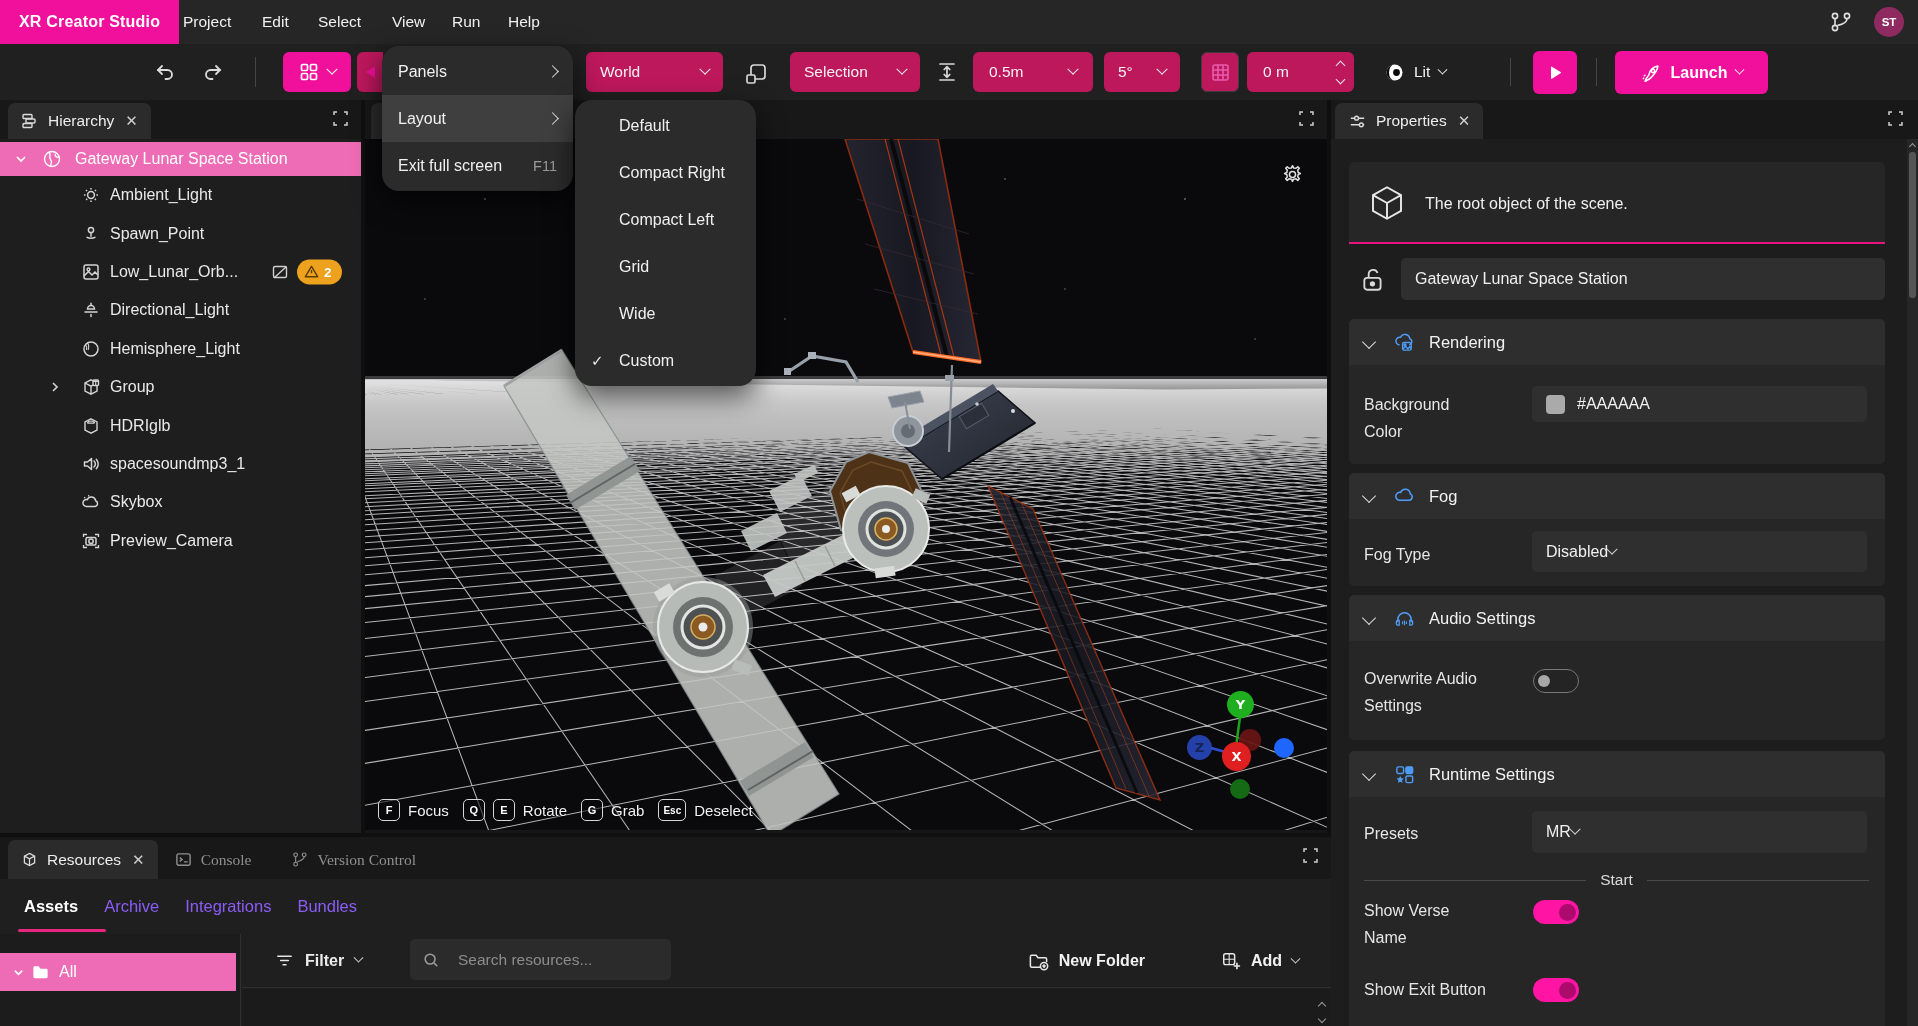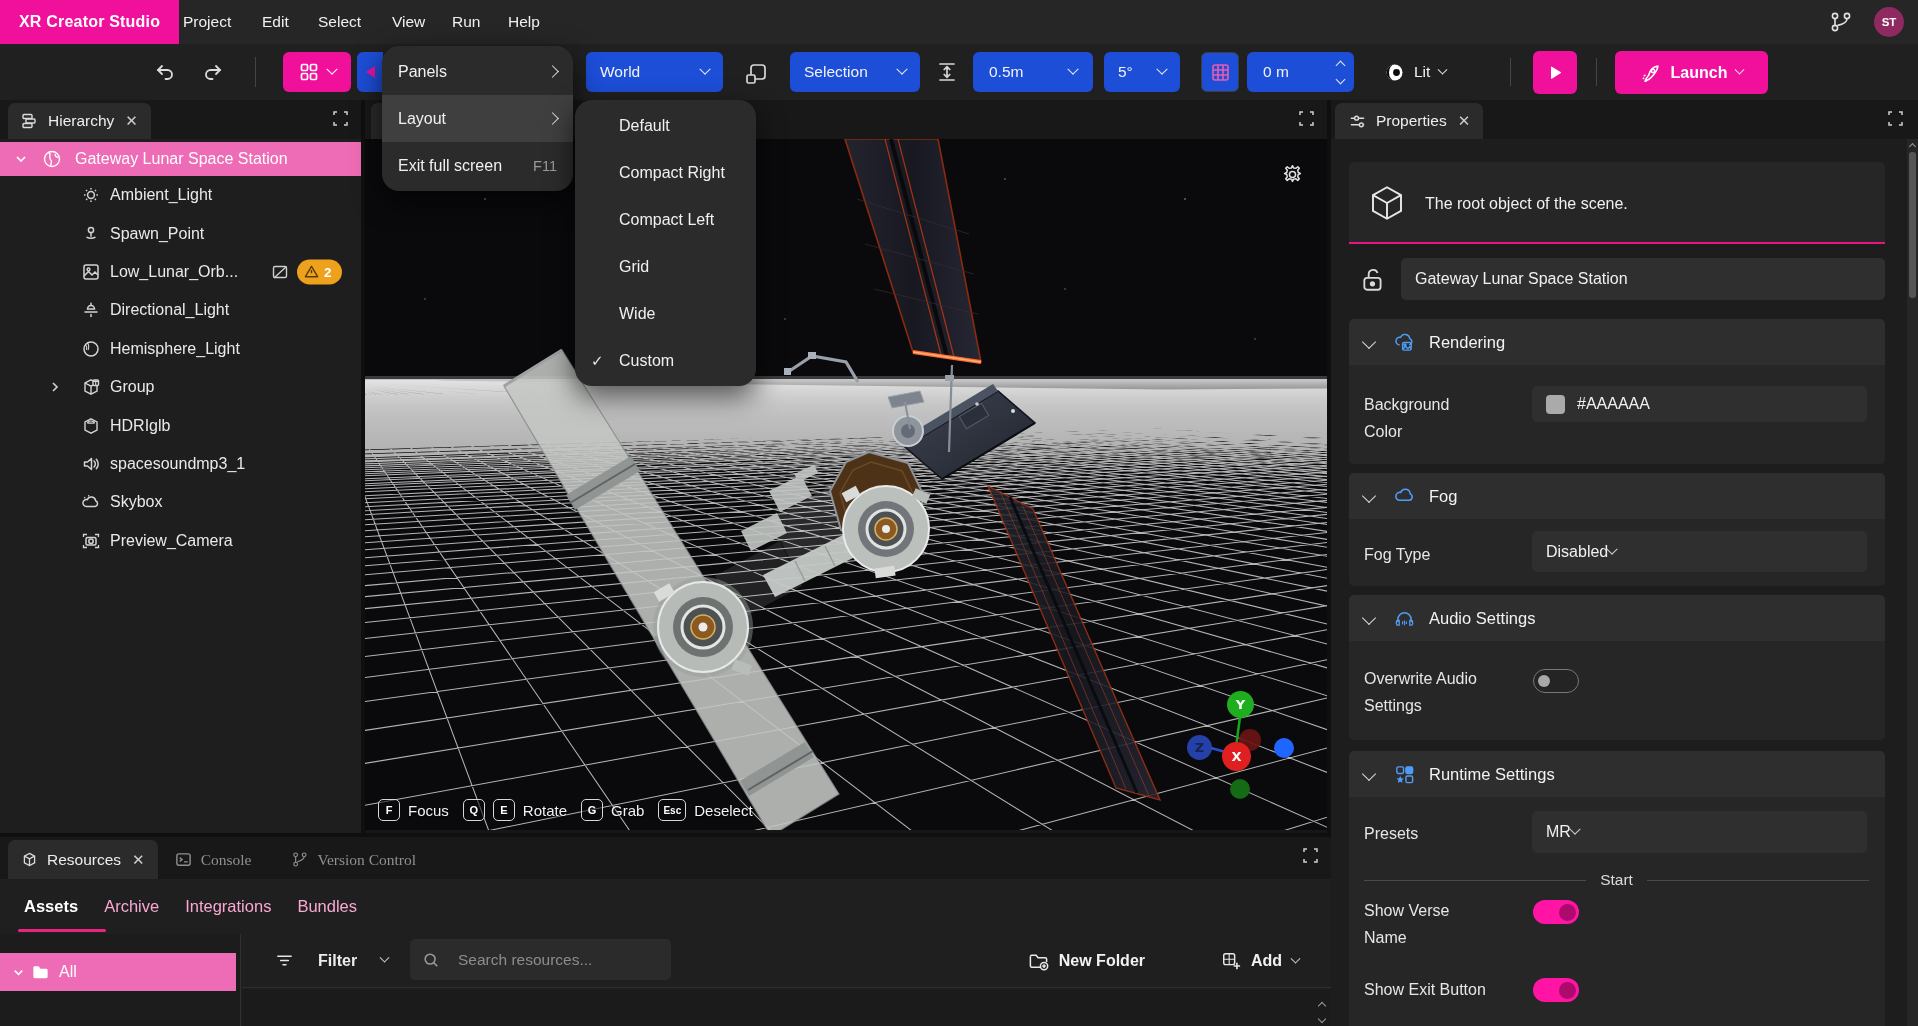--- a/index.html
+++ b/index.html
@@ -12,21 +12,21 @@
   #logo { position:absolute; left:0; top:0; height:44px; padding:0 19px; display:flex; align-items:center;
     background:var(--brand); color:#fff; font-size:16px; font-weight:700; letter-spacing:.2px; }
   .menu-item { position:absolute; top:0; height:44px; display:flex; align-items:center; color:#f0f0f0; font-size:15.5px; }
   #mb-right { position:absolute; right:14px; top:0; height:44px; display:flex; align-items:center; gap:22px; }
   #avatar { width:30px; height:30px; border-radius:50%; background:#8e2a60; color:#fff; font-size:11.5px; font-weight:700;
     display:flex; align-items:center; justify-content:center; }
 
   
   #toolbar { position:absolute; left:0; top:44px; width:1918px; height:56px; background:#202020; z-index:25; }
   .tb { position:absolute; display:flex; align-items:center; justify-content:center; }
-  .tb-btn { background:#1d4ed8; border-radius:6px; height:40px; top:8px; }
+  .tb-btn { background:#be185d; border-radius:6px; height:40px; top:8px; }
   .tb-sep { width:1px; background:#454545; }
   .tb-label { color:#f2f2f2; font-size:15.5px; }
   .chev { width:10px; height:10px; border-right:1.8px solid #e8e8e8; border-bottom:1.8px solid #e8e8e8;
     transform:rotate(45deg) translate(-2px,-2px); display:inline-block; }
   .chev.sm { width:8px; height:8px; }
   #tb-pink-btn { background:var(--brand); }
   #play-btn { background:var(--brand); }
   #launch-btn { background:var(--brand); color:#fff; font-weight:700; font-size:16px; gap:9px; }
 
   
@@ -79,21 +79,21 @@
     border-top:1.8px solid #dcdcdc; transform:rotate(45deg); }
   .dd-short { position:absolute; right:16px; color:#9a9a9a; font-size:14.5px; }
   .dd-check { width:18px; margin-right:10px; color:#e8e8e8; font-size:15px; }
   .dd-row .pad { width:28px; }
 
   
   #resources { left:0; top:837px; width:1331px; height:189px; background:#1f1f1f; }
   #res-strip { background:#181818; height:42px; }
   #res-strip .tab { height:39px; }
   #subtabs { position:absolute; top:42px; left:0; right:0; height:55px; display:flex; align-items:center; gap:26px; padding-left:24px; }
-  .subtab { font-size:16.5px; color:#f9a8d4; position:relative; }
+  .subtab { font-size:16.5px; color:#8b5cf6; position:relative; }
   .subtab.active { color:#fff; font-weight:700; }
   .subtab.active:after { content:""; position:absolute; left:-6px; right:-28px; bottom:-16px; height:3.5px;
     background:#e8247e; border-radius:2px; }
   #res-tree { position:absolute; left:0; top:97px; width:241px; bottom:0; background:#1c1c1c; border-right:1px solid #303030; }
   #res-all { position:absolute; left:0; top:19px; right:4px; height:38px; background:#ee6cb5; color:#fff;
     display:flex; align-items:center; font-size:16px; }
   #res-main { position:absolute; left:242px; top:97px; right:0; bottom:0; }
   #res-filterbar { position:absolute; left:0; top:0; right:0; height:54px; border-bottom:1px solid #2e2e2e; display:flex; align-items:center; }
   #res-search { position:absolute; left:168px; top:5px; width:261px; height:41px; background:#2b2b2b; border-radius:5px;
     display:flex; align-items:center; padding:0 12px; gap:18px; }
@@ -676,21 +676,21 @@
         </svg>
       <svg style="margin-right:9px" width="19" height="19" viewBox="0 0 20 20" fill="none" stroke="#fff" stroke-width="1.5">
         <path d="M2.5 5 a1.5 1.5 0 0 1 1.5-1.5 h4 L10 6 h6 a1.5 1.5 0 0 1 1.5 1.5 v7 a1.5 1.5 0 0 1 -1.5 1.5 H4 a1.5 1.5 0 0 1 -1.5-1.5 Z" fill="#fff" stroke="none"></path>
       </svg>
       <span>All</span>
     </div>
   </div>
 
   <div id="res-main">
     <div id="res-filterbar">
-      <div style="position:absolute;left:33px;display:flex;align-items:center;gap:24px">
+      <div style="position:absolute;left:33px;display:flex;align-items:center;gap:11px">
         <svg width="19" height="19" viewBox="0 0 20 20" fill="none" stroke="#e6e6e6" stroke-width="1.7" stroke-linecap="round">
           <path d="M3 5.5 h14 M6 10 h8 M8.5 14.5 h3"></path>
         </svg>
         <span style="font-size:16px;font-weight:700">Filter</span>
         <span class="chev sm" style="width:7px;height:7px;border-color:#cfcfcf"></span>
       </div>
       <div id="res-search">
         <svg width="18" height="18" viewBox="0 0 20 20" fill="none" stroke="#9a9a9a" stroke-width="1.7">
           <circle cx="9" cy="9" r="5.5"></circle>
             <path d="M13.2 13.2 L17 17"></path>

